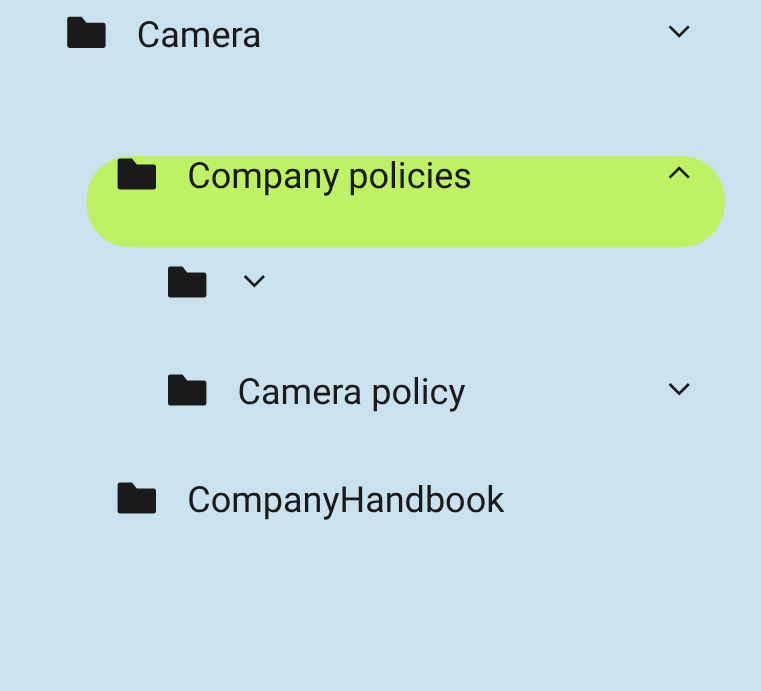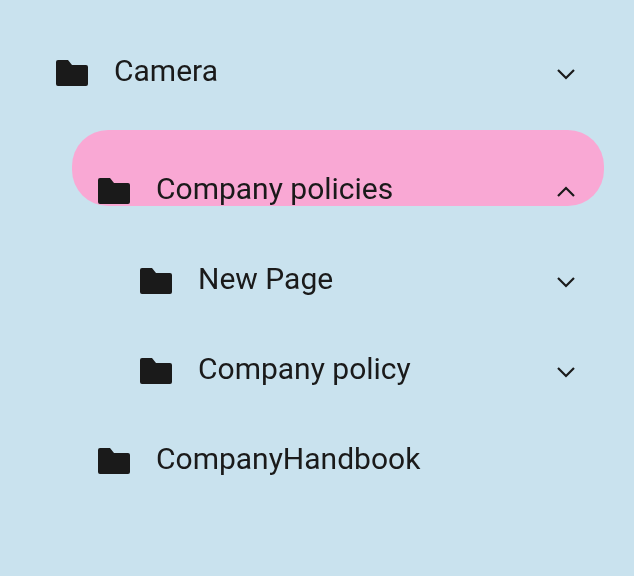--- a/index.html
+++ b/index.html
@@ -10,29 +10,29 @@
     height: 576px;
     background: #c9e2ee;
     font-family: -apple-system, BlinkMacSystemFont, "Segoe UI", Roboto, sans-serif;
     overflow: hidden;
   }
   .tree {
     padding: 4px 30px 0 30px;
   }
   .row {
     display: flex;
-    align-items: flex-end;
+    align-items: flex-start;
     height: 76px;
     padding: 0 24px;
     border-radius: 36px;
     cursor: pointer;
     color: #1a1a1a;
   }
   .row.selected {
-    background: #f9a8d4;
+    background: #bef264;
   }
   .row.depth0 { margin-left: 0; }
   .row.depth1 { margin-left: 42px; }
   .row.depth2 { margin-left: 84px; }
   .folder-icon {
     width: 36px;
     height: 30px;
     flex: 0 0 auto;
     margin-right: 24px;
     color: #1a1a1a;
@@ -101,37 +101,36 @@
   </div>
 
   <div class="gap"></div>
 
   <div class="row depth2">
     <span class="folder-icon">
       <svg viewBox="0 0 36 30">
           <path d="M2 4 Q2 2 4 2 H14 L18 7 H32 Q34 7 34 9 V26 Q34 28 32 28 H4 Q2 28 2 26 Z" fill="currentColor"></path>
         </svg>
     </span>
-    <span class="label">New Page</span>
     <span class="chevron">
       <svg viewBox="0 0 28 28">
           <polyline points="6,10 14,18 22,10"></polyline>
         </svg>
     </span>
   </div>
 
   <div class="gap"></div>
 
   <div class="row depth2">
     <span class="folder-icon">
       <svg viewBox="0 0 36 30">
           <path d="M2 4 Q2 2 4 2 H14 L18 7 H32 Q34 7 34 9 V26 Q34 28 32 28 H4 Q2 28 2 26 Z" fill="currentColor"></path>
         </svg>
     </span>
-    <span class="label">Company policy</span>
+    <span class="label">Camera policy</span>
     <span class="chevron">
       <svg viewBox="0 0 28 28">
           <polyline points="6,10 14,18 22,10"></polyline>
         </svg>
     </span>
   </div>
 
   <div class="gap"></div>
 
   <div class="row depth1">

